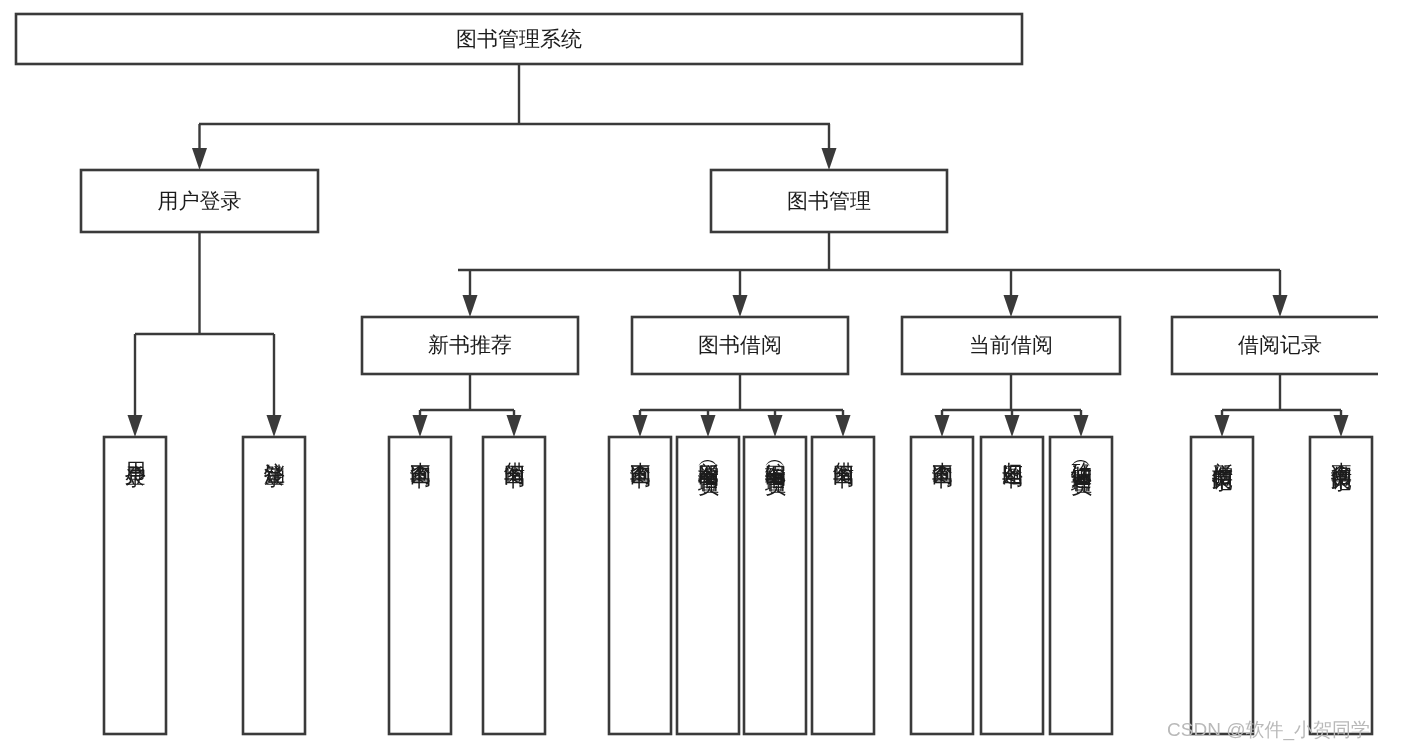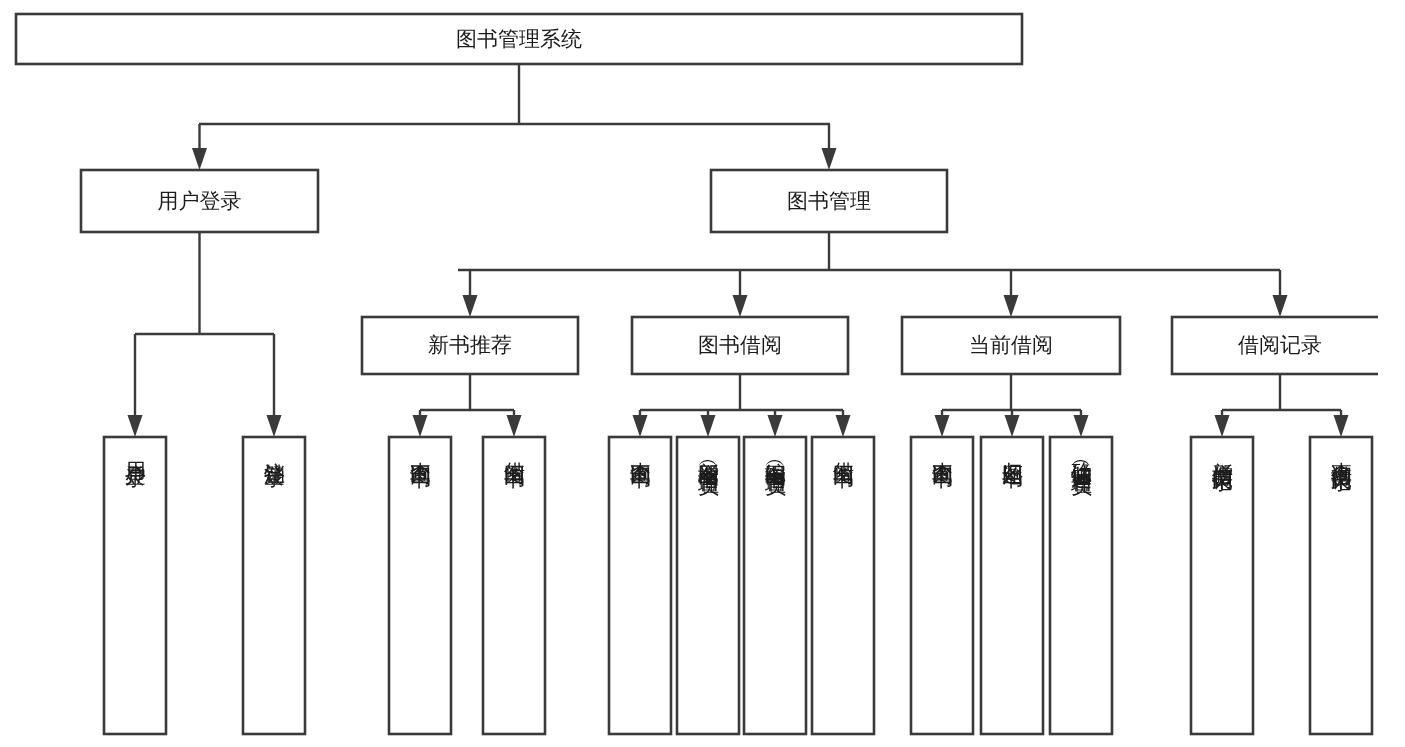--- a/index.html
+++ b/index.html
@@ -205,14 +205,15 @@
         <div class="leaf-label">确认归还（管理员）</div>
       </div>
       <div class="leaf-label-wrap" style="left: 1191px; top: 445px; width: 62px; height: 285px;">
         <div class="leaf-label">新增借阅记录</div>
       </div>
       <div class="leaf-label-wrap" style="left: 1310px; top: 445px; width: 62px; height: 285px;">
         <div class="leaf-label">查询借阅记录</div>
       </div>
     </div>
 
+  <div class="watermark">CSDN @软件_小贺同学</div>
 
 </div>
 
 </body></html>

